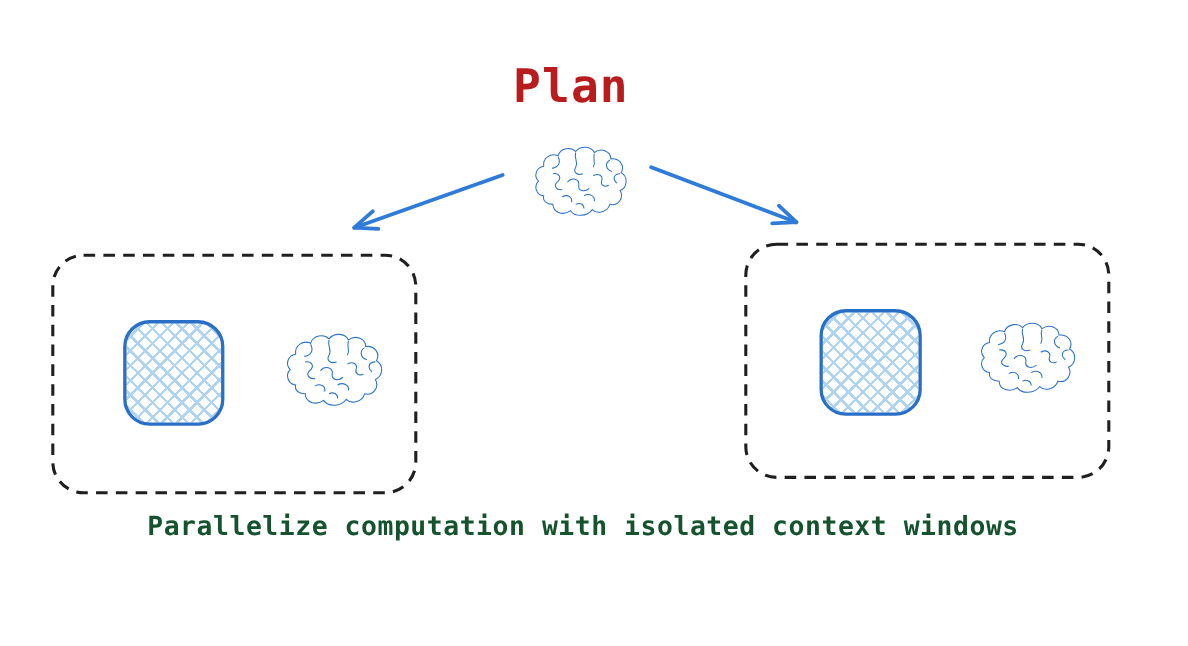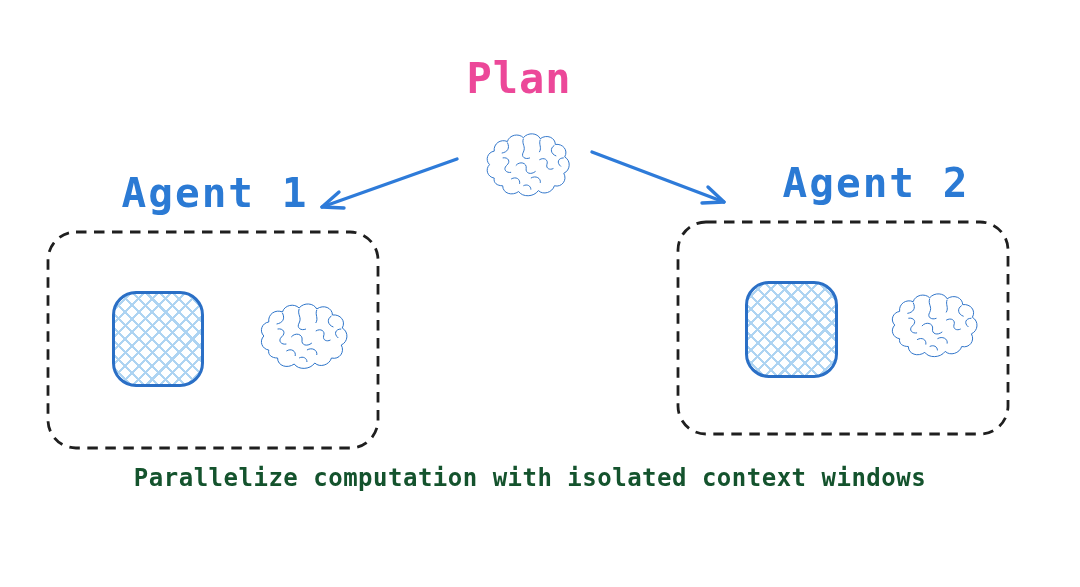--- a/index.html
+++ b/index.html
@@ -15,21 +15,21 @@
     position: absolute;
     transform: translateX(-50%);
     white-space: nowrap;
     font-weight: bold;
     line-height: 1;
   }
   .plan-title {
     top: 58px; left: 519px;
     font-size: 42px;
     letter-spacing: 1px;
-    color: #ec4899;
+    color: #b91c1c;
   }
   .agent-label {
     font-size: 41px;
     letter-spacing: 2px;
     color: #2b7ad4;
   }
   .agent-1 { top: 173px; left: 215px; }
   .agent-2 { top: 163px; left: 876px; }
   .caption {
     top: 466px; left: 530px;
@@ -107,22 +107,20 @@
     </g>
     <g>
       <path class="arrow" d="M592,152 L724,202"></path>
       <path class="arrow" d="M724,202 L708,187 M724,202 L702,203"></path>
     </g>
     <rect class="dashed-box" x="48" y="232" width="330" height="216" rx="28"></rect>
     <rect class="dashed-box" x="678" y="222" width="330" height="212" rx="28"></rect>
   </svg>
 
   <div class="label plan-title">Plan</div>
-  <div class="label agent-label agent-1">Agent 1</div>
-  <div class="label agent-label agent-2">Agent 2</div>
   <div class="label caption">Parallelize computation with isolated context windows</div>
 
   <svg class="brain-svg brain-planner" viewBox="0 0 100 78" preserveAspectRatio="none">
     <use href="#brain-sketch" width="100" height="78"></use>
   </svg>
 
   <div class="ctx-square sq-1"></div>
   <svg class="brain-svg brain-a1" viewBox="0 0 100 78" preserveAspectRatio="none">
     <use href="#brain-sketch" width="100" height="78"></use>
   </svg>

